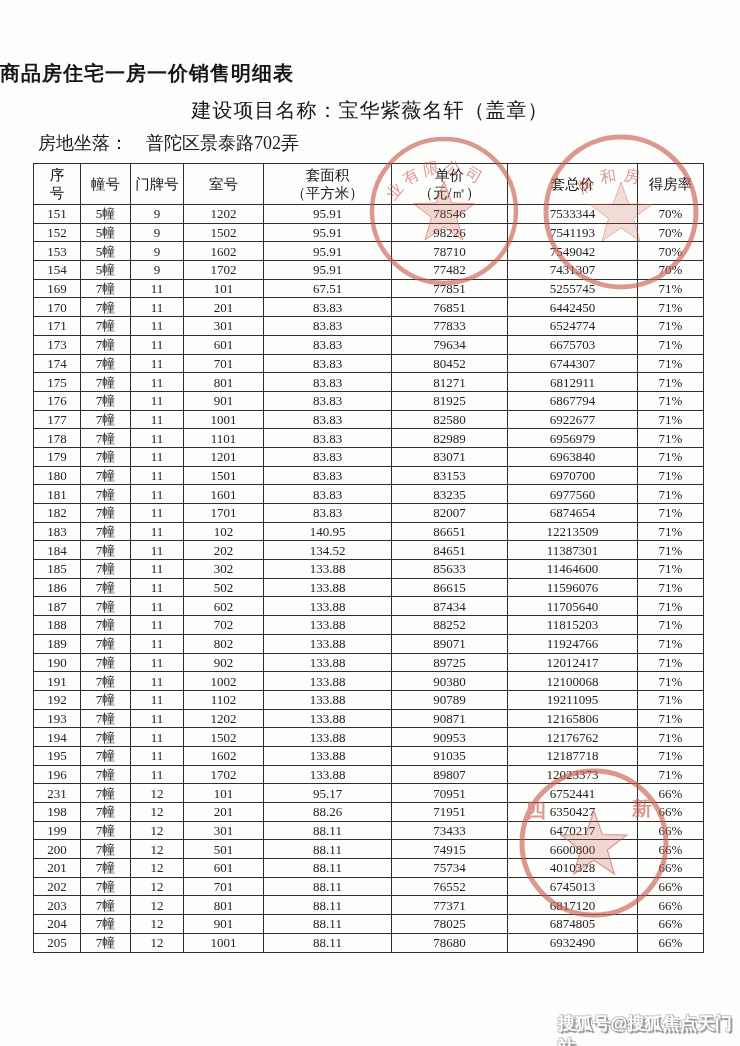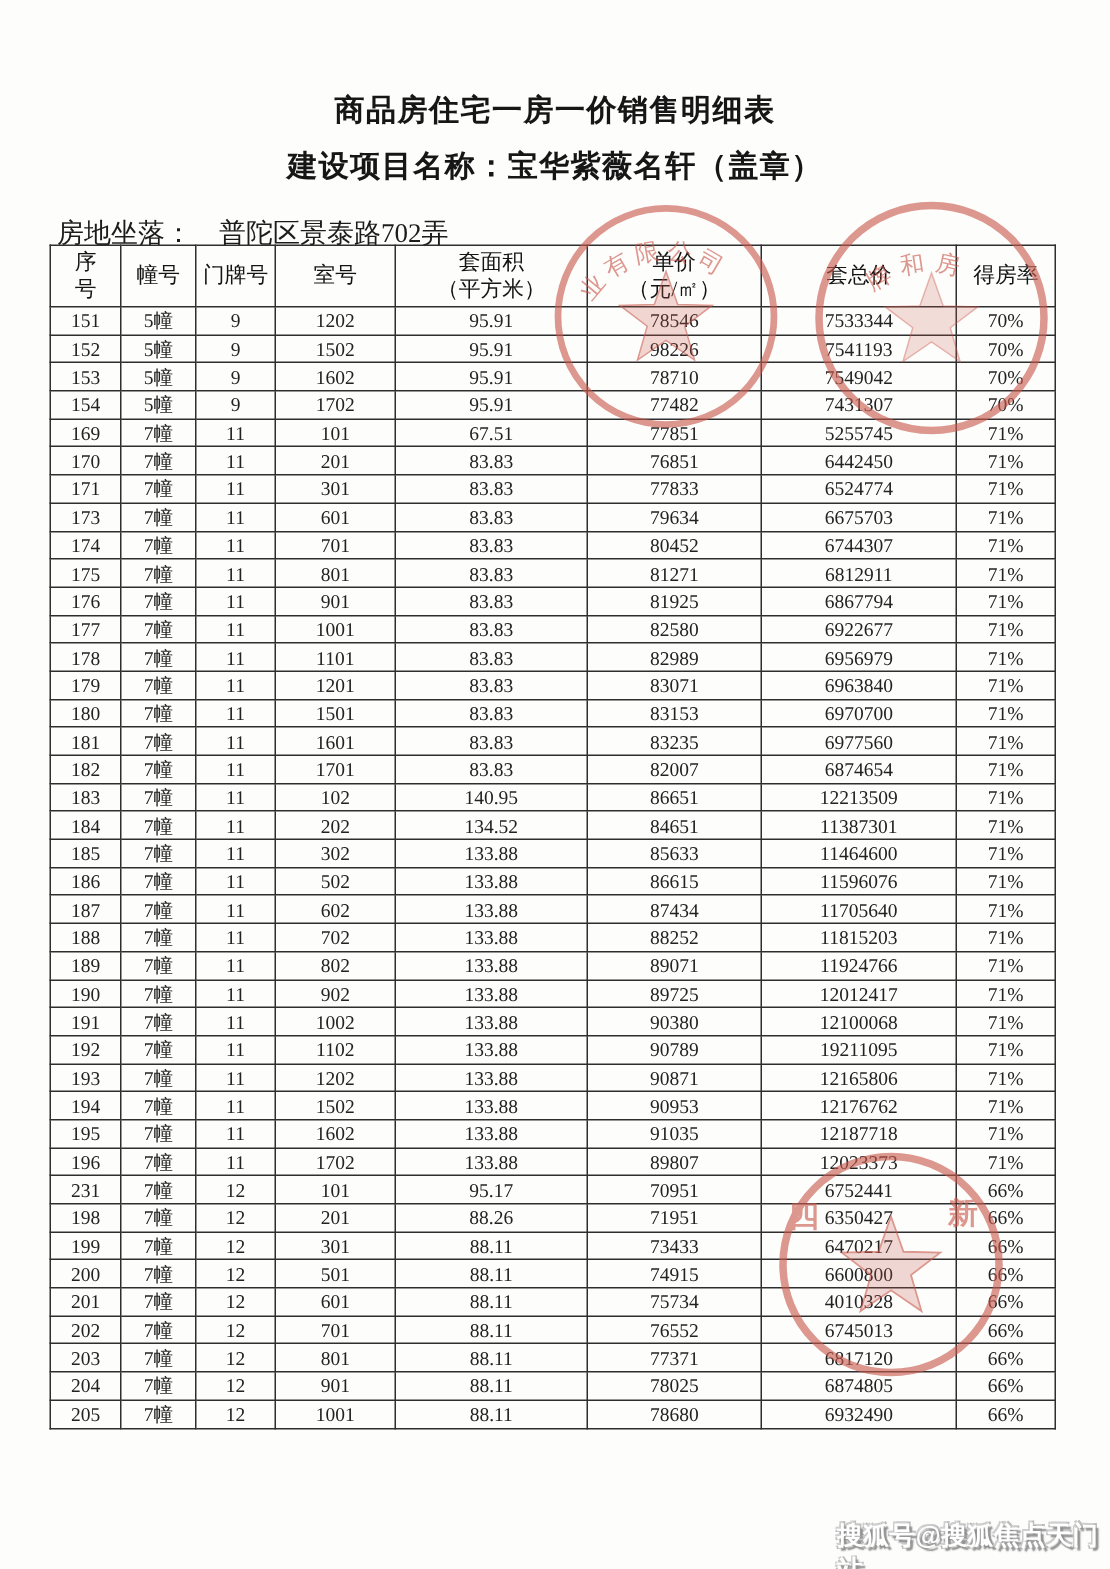--- a/index.html
+++ b/index.html
@@ -7,30 +7,30 @@
   body {
     position:relative;
     width:740px; height:1046px;
     background:#fdfdfc;
     font-family:"Liberation Serif","DejaVu Serif",serif;
     color:#1f1f1f;
     overflow:hidden;
   }
   .doc-title {
     position:absolute; top:60px; left:0; width:740px;
-    text-align:center; font-size:20px; font-weight:bold;
+    font-size:20px; font-weight:bold;
     letter-spacing:1px; color:#161616;
   }
   .doc-subtitle {
     position:absolute; top:97px; left:0; width:740px;
-    text-align:center; font-size:20px; font-weight:bold;
+    text-align:center; font-size:20px; font-weight:normal;
     letter-spacing:1px; color:#161616;
   }
   .location-line {
-    position:absolute; top:143px; left:38px;
+    position:absolute; top:131px; left:38px;
     font-size:18px; color:#1c1c1c;
   }
   .location-line .loc-value { margin-left:18px; }
   table.price-table {
     position:absolute; top:163px; left:33px;
     width:670px; table-layout:fixed;
     border-collapse:collapse;
   }
   table.price-table th, table.price-table td {
     border:1px solid #2e2e2e;

